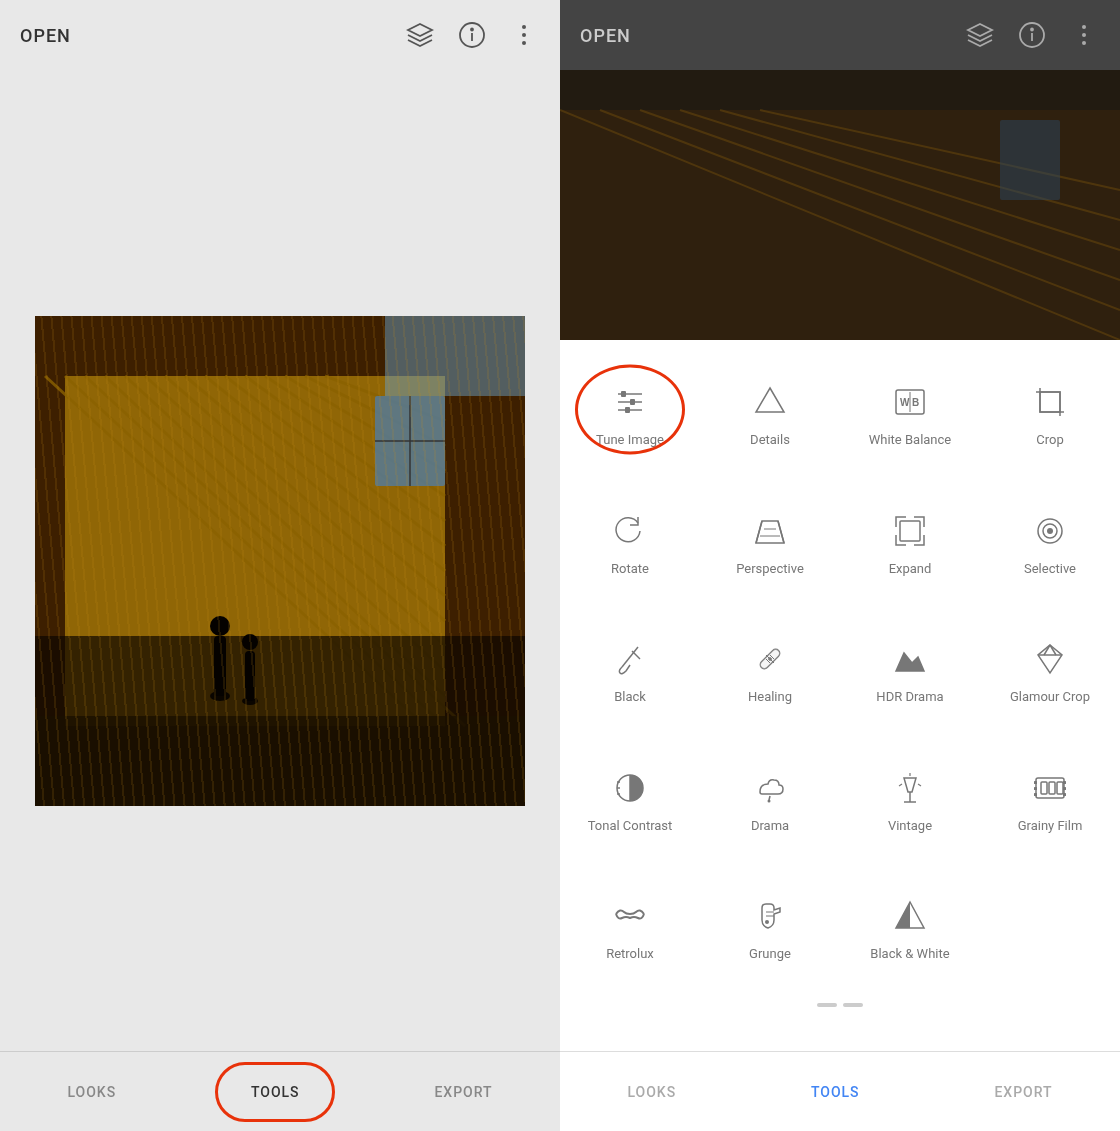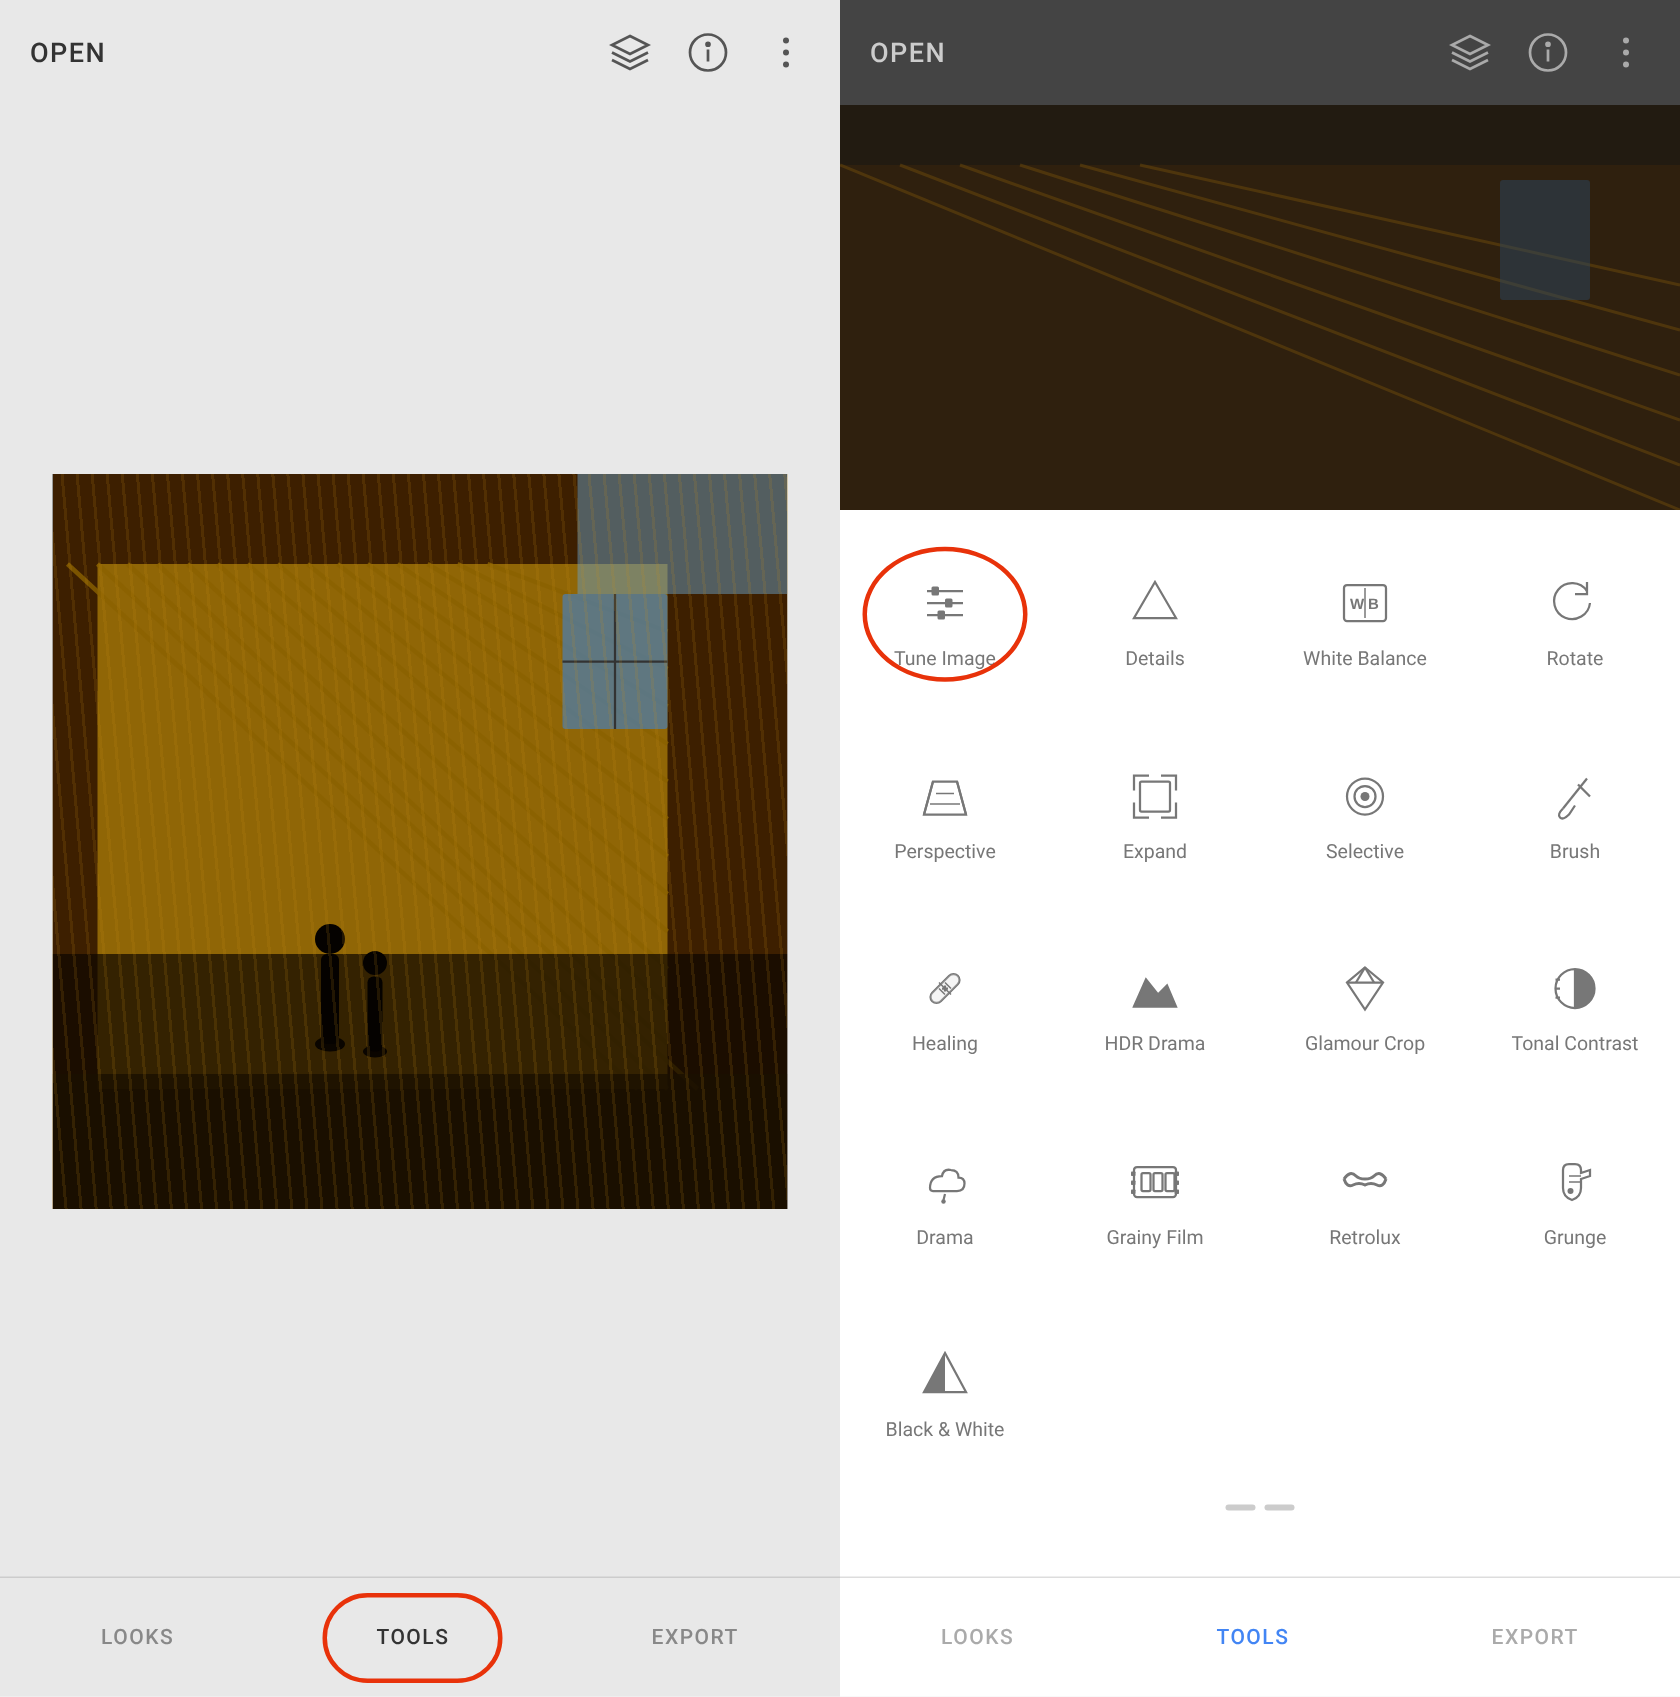--- a/index.html
+++ b/index.html
@@ -477,20 +477,30 @@
         <svg viewBox="0 0 36 36" fill="none" stroke="#777" stroke-width="1.8">
           <rect x="4" y="6" width="28" height="24" rx="2" stroke="#777"></rect>
           <text x="8" y="22" font-size="10" font-weight="bold" fill="#777" stroke="none" font-family="Arial">W</text>
           <text x="20" y="22" font-size="10" font-weight="bold" fill="#777" stroke="none" font-family="Arial">B</text>
           <line x1="18" y1="8" x2="18" y2="28" stroke="#777" stroke-width="1"></line>
         </svg>
       </div>
       <span class="tool-label" style="text-align:center;">White Balance</span>
     </div>
 
+    <div class="tool-item">
+      <div class="tool-icon">
+        <svg viewBox="0 0 36 36" fill="none" stroke="#777" stroke-width="1.8">
+          <polyline points="8,4 8,28 32,28"></polyline>
+          <polyline points="4,8 28,8 28,32"></polyline>
+          <rect x="8" y="8" width="20" height="20" stroke="#777" stroke-width="1.5" stroke-dasharray="none" fill="none"></rect>
+        </svg>
+      </div>
+      <span class="tool-label">Crop</span>
+    </div>
 
     <div class="tool-item">
       <div class="tool-icon">
         <svg viewBox="0 0 36 36" fill="none" stroke="#777" stroke-width="1.8">
           <path d="M26,10 A12,12 0 1,0 28,18"></path>
           <polyline points="26,4 26,12 18,12"></polyline>
           <line x1="12" y1="18" x2="14" y2="16" stroke="none"></line>
         </svg>
       </div>
       <span class="tool-label">Rotate</span>
@@ -535,21 +545,21 @@
     </div>
 
     <div class="tool-item">
       <div class="tool-icon">
         <svg viewBox="0 0 36 36" fill="none" stroke="#777" stroke-width="1.8">
           <line x1="26" y1="6" x2="10" y2="26"></line>
           <path d="M10,26 Q6,30 8,32 Q10,34 14,30 L18,24"></path>
           <line x1="20" y1="10" x2="28" y2="18"></line>
         </svg>
       </div>
-      <span class="tool-label">Brush</span>
+      <span class="tool-label">Black</span>
     </div>
 
     <div class="tool-item">
       <div class="tool-icon">
         <svg viewBox="0 0 36 36" fill="none" stroke="#777" stroke-width="1.8">
 
           <rect x="6" y="14" width="24" height="8" rx="4" transform="rotate(-45 18 18)"></rect>
           <rect x="6" y="14" width="24" height="8" rx="4" transform="rotate(-45 18 18)" stroke-width="0" fill="#ddd" opacity="0.3"></rect>
           <line x1="14" y1="14" x2="22" y2="22" stroke="#777" stroke-width="1"></line>
           <line x1="14" y1="18" x2="18" y2="22" stroke="#777" stroke-width="1"></line>
@@ -608,20 +618,35 @@
         <svg viewBox="0 0 36 36" fill="none" stroke="#777" stroke-width="1.8">
 
           <path d="M8,22 Q8,14 16,14 Q17,9 22,10 Q27,10 27,15 Q31,15 31,19 Q31,24 26,24 L10,24 Q8,24 8,22Z"></path>
           <line x1="18" y1="26" x2="17" y2="30" stroke="#777" stroke-width="1.5"></line>
           <circle cx="17" cy="31" r="1.5" fill="#777" stroke="none"></circle>
         </svg>
       </div>
       <span class="tool-label">Drama</span>
     </div>
 
+    <div class="tool-item">
+      <div class="tool-icon">
+        <svg viewBox="0 0 36 36" fill="none" stroke="#777" stroke-width="1.8">
+
+          <polygon points="12,8 24,8 20,22 16,22"></polygon>
+          <line x1="18" y1="22" x2="18" y2="32"></line>
+          <line x1="12" y1="32" x2="24" y2="32"></line>
+
+          <line x1="10" y1="14" x2="7" y2="16" stroke="#777" stroke-width="1.2"></line>
+          <line x1="26" y1="14" x2="29" y2="16" stroke="#777" stroke-width="1.2"></line>
+          <line x1="18" y1="6" x2="18" y2="3" stroke="#777" stroke-width="1.2"></line>
+        </svg>
+      </div>
+      <span class="tool-label">Vintage</span>
+    </div>
 
     <div class="tool-item">
       <div class="tool-icon">
         <svg viewBox="0 0 36 36" fill="none" stroke="#777" stroke-width="1.8">
 
           <rect x="4" y="8" width="28" height="20" rx="2"></rect>
 
           <rect x="2" y="11" width="3" height="3" rx="0.5" fill="#777" stroke="none"></rect>
           <rect x="2" y="17" width="3" height="3" rx="0.5" fill="#777" stroke="none"></rect>
           <rect x="2" y="23" width="3" height="3" rx="0.5" fill="#777" stroke="none"></rect>

